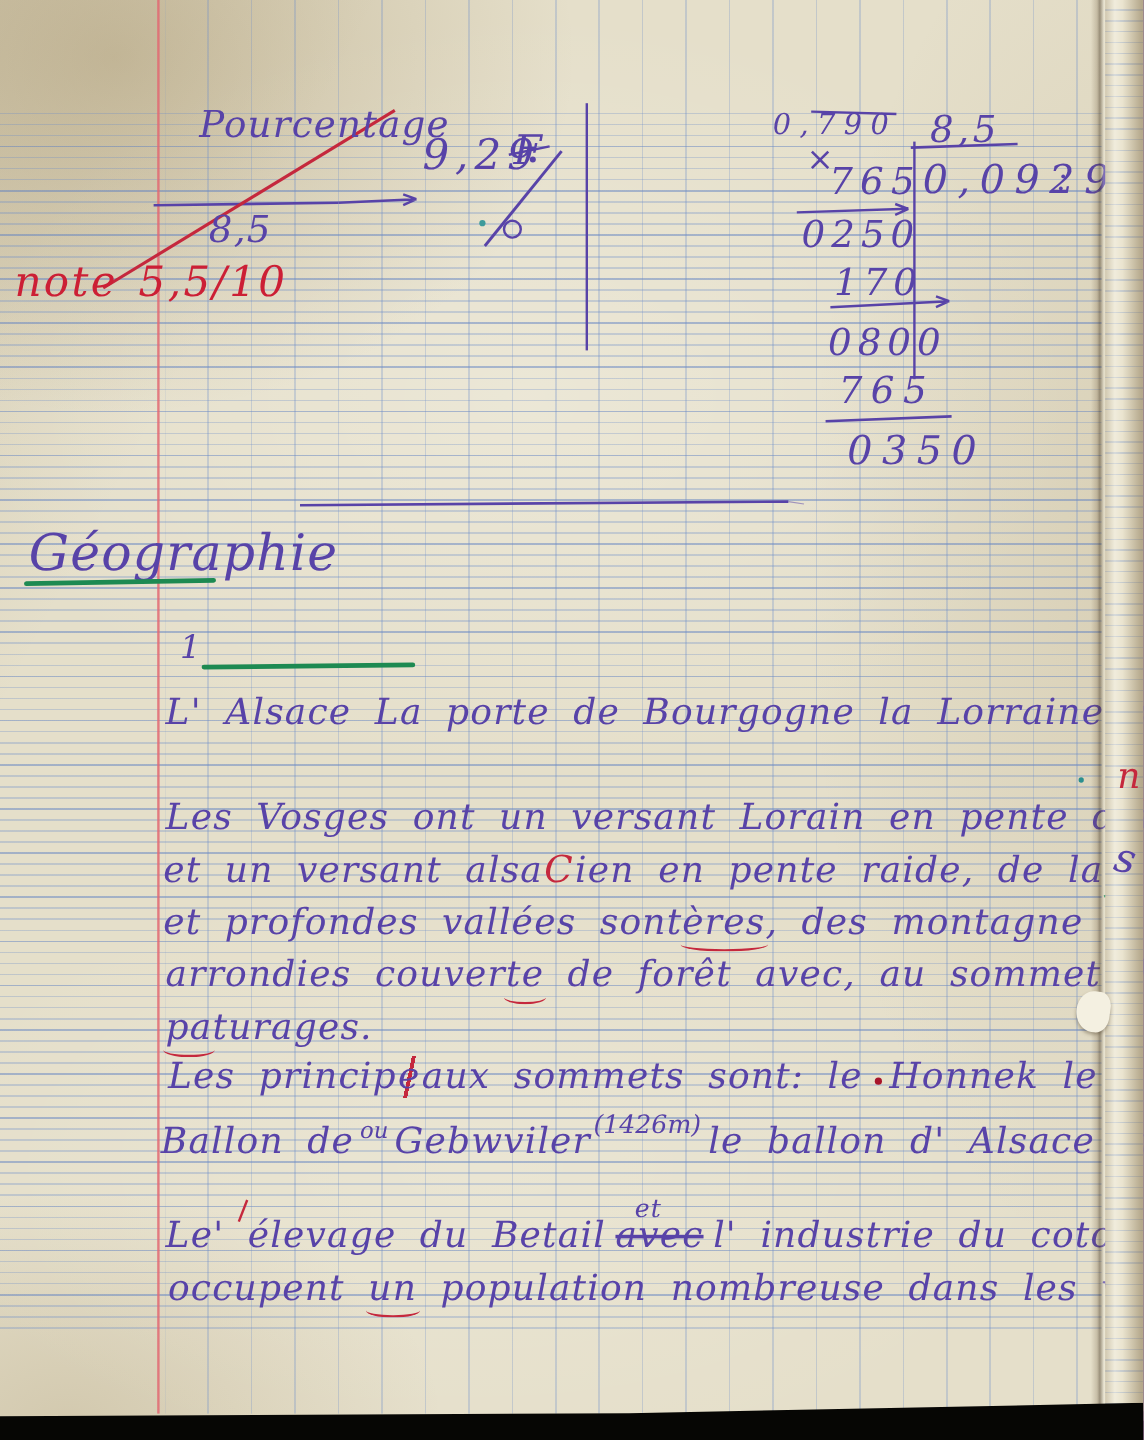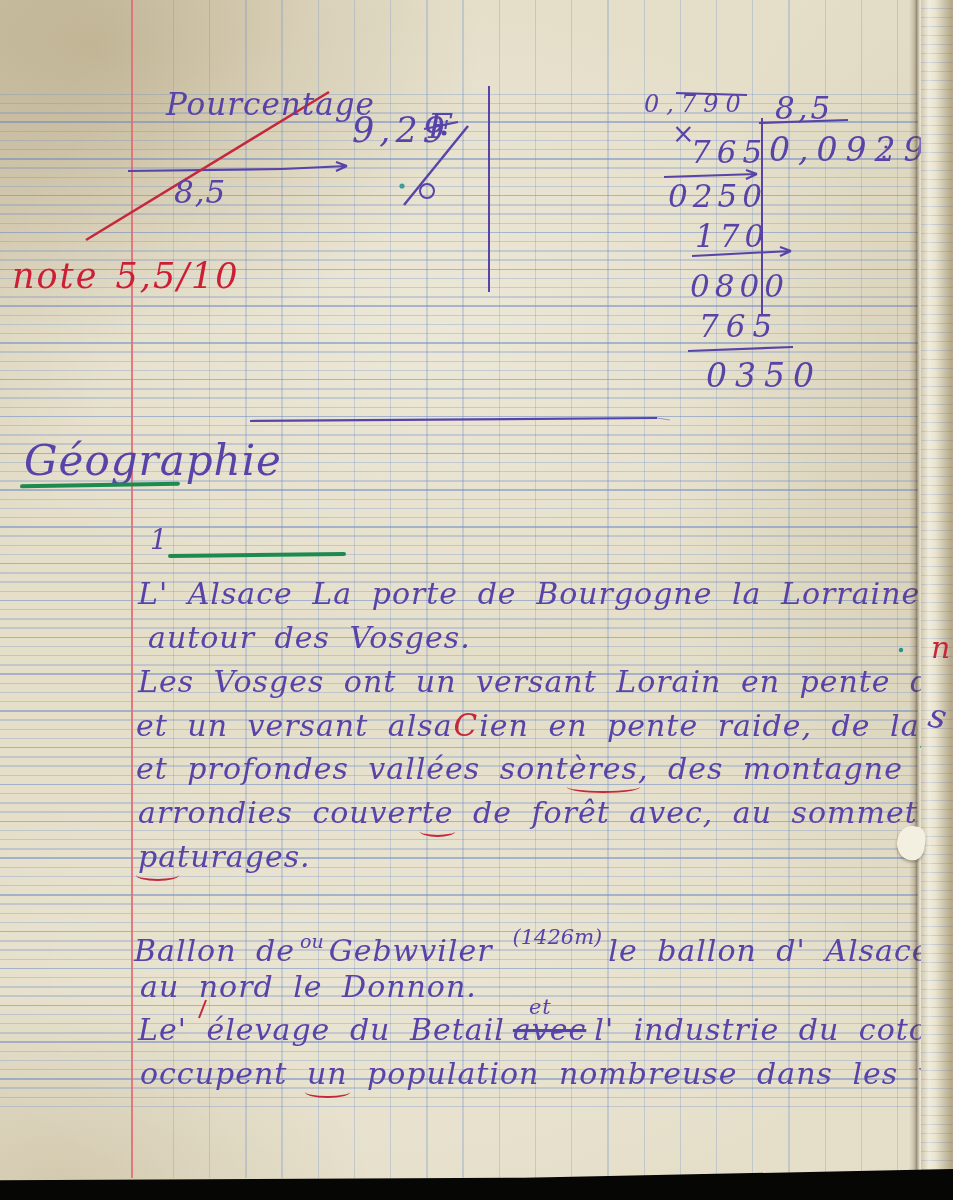--- a/index.html
+++ b/index.html
@@ -36,21 +36,21 @@
   
   .hw{position:absolute;font-style:italic;color:#5843a8;white-space:nowrap;
       font-family:"DejaVu Serif",serif;letter-spacing:1px;word-spacing:9px;}
   .green-ul{position:absolute;background:#1d8a52;border-radius:2px;}
   
   .pc-title{left:166px;top:86px;font-size:31px;}
   .pc-num{left:156px;top:134px;font-size:29px;letter-spacing:2px;}
   .pc-den{left:174px;top:174px;font-size:31px;}
   .pc-res{left:352px;top:110px;font-size:35px;letter-spacing:5px;text-align:right;}
   .pc-unit{left:428px;top:106px;font-size:34px;}
-  .grade{left:12px;top:216px;font-size:35px;color:#cc1f35;letter-spacing:2px;word-spacing:4px;margin-top:40px;}
+  .grade{left:12px;top:216px;font-size:35px;color:#cc1f35;letter-spacing:2px;word-spacing:4px;}
   
   .dv-dividend{left:644px;top:90px;font-size:24px;letter-spacing:7px;}
   .dv-divisor{left:775px;top:90px;font-size:31px;letter-spacing:3px;}
   .dv-quotient{left:769px;top:130px;font-size:33px;letter-spacing:8px;}
   .dv-times{left:672px;top:118px;font-size:27px;}
   .dv-s1{left:691px;top:134px;font-size:31px;letter-spacing:6px;}
   .dv-s2{left:668px;top:178px;font-size:31px;letter-spacing:5px;}
   .dv-s3{left:695px;top:218px;font-size:31px;letter-spacing:5px;}
   .dv-s4{left:690px;top:268px;font-size:31px;letter-spacing:5px;}
   .dv-s5{left:699px;top:308px;font-size:31px;letter-spacing:7px;}
@@ -67,21 +67,21 @@
   .l9{left:134px;top:925px;}  .l10{left:140px;top:969px;}
   .l11{left:138px;top:1012px;}.l12{left:140px;top:1056px;}
   
   .slash-e{background:linear-gradient(102deg, transparent 45%, #c5283d 45%, #c5283d 57%, transparent 57%);padding:0 1px;}
   .red-u{position:relative;}
   .red-u::after{content:"";position:absolute;left:-2px;right:-2px;bottom:-7px;height:10px;
     border-bottom:2.6px solid #c5283d;border-radius:50%;}
   .redC{color:#c5283d;margin:0 1px;font-size:31px;}
   .rdot{display:inline-block;width:6px;height:6px;border-radius:50%;background:#a8152b;margin:0 6px 3px 10px;}
   .sup{font-size:19px;vertical-align:13px;letter-spacing:0;margin:0 5px;}
-  .sup2{font-size:21px;vertical-align:17px;letter-spacing:0;margin:0 6px 0 20px;}
+  .sup2{font-size:21px;vertical-align:17px;letter-spacing:0;margin:0 6px 0 2px;}
   .fix{position:relative;margin:0 8px;display:inline-block;}
   .struck{text-decoration:line-through;text-decoration-thickness:2.5px;text-align:right;}
   .fix .above{position:absolute;top:-17px;left:16px;font-size:21px;}
   
   .np-letter{left:931px;top:630px;font-size:30px;color:#c5283d;}
   .np-partial{left:929px;top:696px;font-size:34px;color:#5843a8;transform:rotate(12deg);}
   .marks{position:absolute;left:0;top:0;pointer-events:none;}
 </style>
 </head>
 <body>
@@ -139,35 +139,34 @@
   <div class="hw dv-s4">0800</div>
   <div class="hw dv-s5">765</div>
   <div class="hw dv-rem">0350</div>
 
   <div class="hw geo-head">Géographie</div>
   <div class="green-ul" style="left:20px;top:483px;width:160px;height:4px;transform:rotate(-1deg);"></div>
   <div class="hw sec-num">1</div>
   <div class="green-ul" style="left:168px;top:553px;width:178px;height:3.5px;transform:rotate(-0.6deg);"></div>
 
   <div class="hw bl l1">L' Alsace La porte de Bourgogne la Lorraine sont groupés</div>
-  <div class="hw bl l2">autour des Vosges.</div>
   <div class="hw bl l3">Les Vosges ont un versant Lorain en pente douce</div>
 
   <div class="hw bl l4"><span>et un versant alsa</span><span class="redC">C</span><span>ien en pente raide, de larges</span></div>
 
   <div class="hw bl l5"><span>et profondes vallées sont</span><span class="red-u">ères</span><span>, des montagne</span></div>
 
   <div class="hw bl l6"><span>arrondies couver</span><span class="red-u">te</span><span> de forêt avec, au sommet des</span></div>
 
   <div class="hw bl l7"><span class="red-u">pa</span><span>turages.</span></div>
 
+  <div class="hw bl l8"><span>Les princip</span><span class="slash-e">e</span><span>aux sommets sont: le</span><span class="rdot"></span><span>Honnek le</span></div>
 
   <div class="hw bl l9"><span>Ballon de</span><span class="sup">ou</span><span>Gebwviler</span><span class="sup2">(1426m)</span><span>le ballon d' Alsace et,</span></div>
 
-  <div class="hw bl l10">au nord le Donnon.</div>
 
   <div class="hw bl l11"><span>Le' élevage du Betail</span><span class="fix"><span class="struck">avec</span><span class="above">et</span></span><span>l' industrie du coton</span></div>
 
   <div class="hw bl l12"><span>occupent</span> <span class="red-u">un</span> <span>population nombreuse dans les vallée</span></div>
 
   <div class="page-crease"></div>
   <div class="next-page"></div>
   <div class="torn-spot"></div>
   <div class="hw np-letter">n</div>
   <div class="hw np-partial">s</div>

